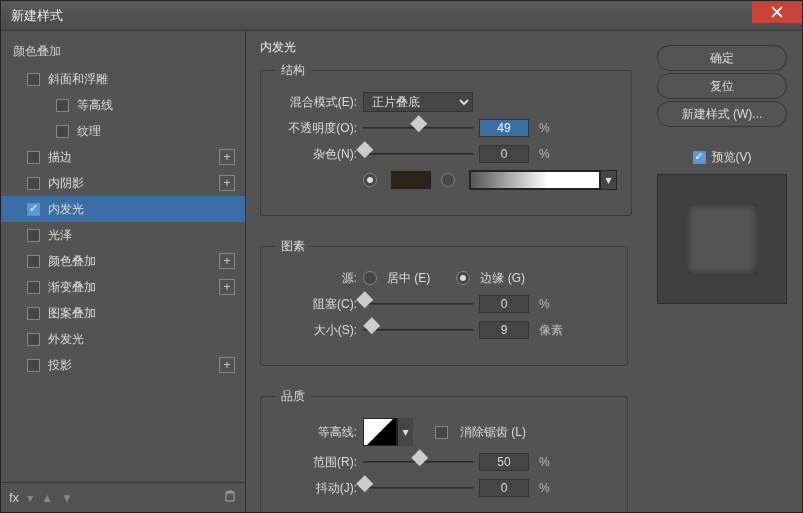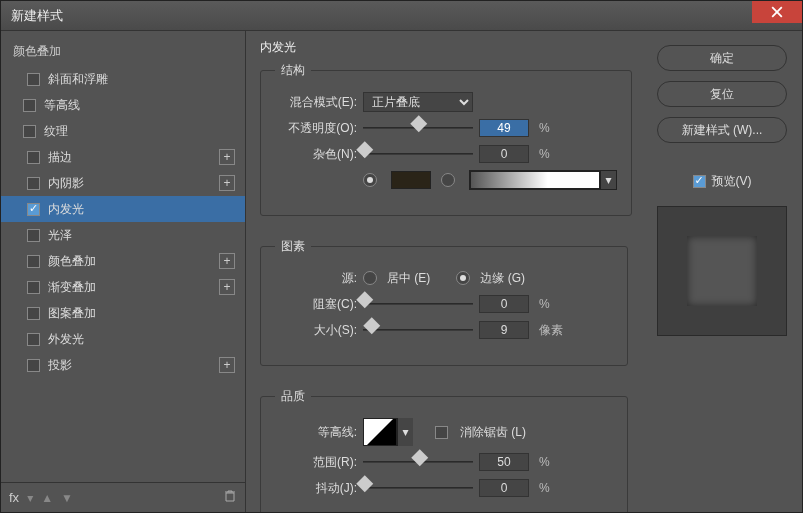--- a/index.html
+++ b/index.html
@@ -7,21 +7,21 @@
 .window{width:803px;height:513px;background:#535353;border:1px solid #222;position:relative}
 .titlebar{height:30px;background:linear-gradient(#5a5a5a,#4a4a4a);border-bottom:1px solid #333;display:flex;align-items:center;padding-left:10px;position:relative}
 .titlebar-text{color:#eee;font-size:13px}
 .close-btn{position:absolute;right:0;top:0;width:50px;height:22px;background:#c8443b;display:flex;align-items:center;justify-content:center;cursor:pointer}
 .close-btn svg{width:12px;height:12px}
 .body{display:flex;height:calc(100% - 30px)}
 .left-panel{width:245px;background:#535353;border-right:1px solid #333;display:flex;flex-direction:column}
 .left-list{flex:1;overflow:auto;padding-top:6px}
 .section-header{padding:6px 12px;color:#ccc}
 .eff-row{display:flex;align-items:center;height:26px;padding:0 10px 0 26px;position:relative;cursor:default}
-.eff-row.indent{padding-left:22px}
+.eff-row.indent{padding-left:55px}
 .eff-row.selected{background:#3a6ea5;color:#fff}
 .eff-row input[type=checkbox]{margin-right:8px;appearance:none;width:13px;height:13px;border:1px solid #888;background:#454545;position:relative;cursor:pointer}
 .eff-row input[type=checkbox]:checked{background:#5a9bd4}
 .eff-row input[type=checkbox]:checked::after{content:"✓";position:absolute;left:1px;top:-2px;color:#fff;font-size:11px}
 .eff-plus{position:absolute;right:10px;top:5px;width:16px;height:16px;border:1px solid #888;display:flex;align-items:center;justify-content:center;font-size:12px;color:#ccc;cursor:pointer}
 .left-footer{height:30px;border-top:1px solid #333;display:flex;align-items:center;padding:0 8px;gap:8px}
 .left-footer .fx{font-size:13px;color:#ccc}
 .left-footer .arrow{color:#888;font-size:12px;cursor:pointer}
 .left-footer .trash{margin-left:auto;cursor:pointer}
 .center-panel{flex:1;padding:8px 14px;overflow:auto}
@@ -43,21 +43,21 @@
 .radio:checked::after{content:"";position:absolute;left:3px;top:3px;width:6px;height:6px;border-radius:50%;background:#ddd}
 .color-swatch{width:40px;height:18px;border:1px solid #222;cursor:pointer}
 .grad-swatch{width:130px;height:18px;border:1px solid #222;cursor:pointer;background:linear-gradient(to right,#555 0%,#fff 60%),repeating-conic-gradient(#999 0 25%,#ccc 0 50%);background-size:100% 100%,10px 10px;background-blend-mode:normal}
 .grad-wrap{display:flex;align-items:center;border:1px solid #222}
 .grad-dd{width:16px;height:18px;background:#454545;display:flex;align-items:center;justify-content:center;cursor:pointer;border-left:1px solid #222}
 .contour-swatch{width:34px;height:28px;border:1px solid #222;background:linear-gradient(135deg,#fff 49%,#000 51%);cursor:pointer}
 .contour-wrap{display:flex;align-items:center}
 .ck-inline{appearance:none;width:13px;height:13px;border:1px solid #888;background:#454545;margin-right:6px;cursor:pointer;position:relative}
 .ck-inline:checked{background:#5a9bd4}
 .ck-inline:checked::after{content:"✓";position:absolute;left:1px;top:-2px;color:#fff;font-size:11px}
-.right-panel{width:160px;padding:14px 12px;display:flex;flex-direction:column;align-items:center;gap:10px}
+.right-panel{width:160px;padding:14px 12px;display:flex;flex-direction:column;align-items:center;gap:2px}
 .right-btn{width:130px;height:26px;border:1px solid #333;border-radius:13px;background:#545454;display:flex;align-items:center;justify-content:center;cursor:pointer}
 .preview-ck{display:flex;align-items:center;margin-top:20px}
 .preview-box{width:130px;height:130px;background:#3f3f3f;border:1px solid #2a2a2a;display:flex;align-items:center;justify-content:center;margin-top:6px}
 .preview-inner{width:70px;height:70px;background:#555;box-shadow:inset 0 0 9px rgba(0,0,0,.5)}
 </style>
 </head>
 <body>
 
 <div class="window">
   <div class="titlebar">

